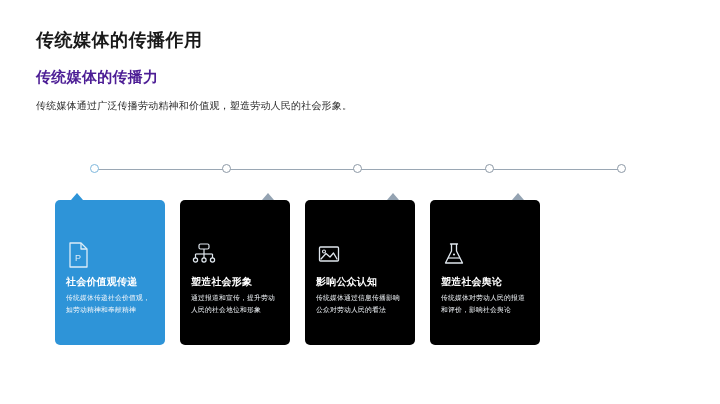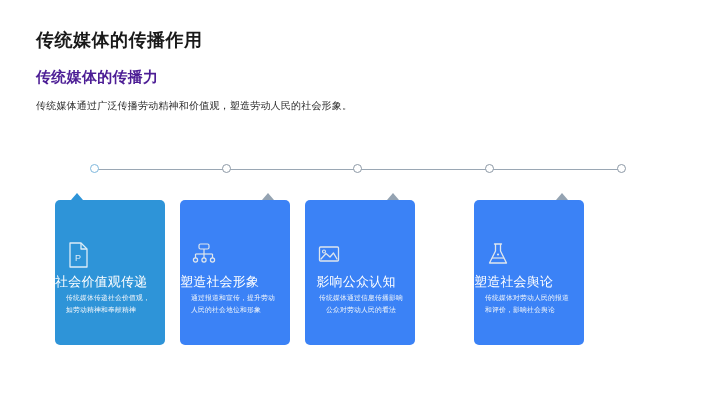--- a/index.html
+++ b/index.html
@@ -86,21 +86,21 @@
     border-color: #7fb8dd;
   }
 
   
   .card {
     position: absolute;
     top: 200px;
     width: 110px;
     height: 145px;
     border-radius: 5px;
-    background: #3b82f6;
+    background: #000000;
     box-sizing: border-box;
     padding: 0;
   }
   .card.active {
     background: #2e94d8;
   }
   .card-pointer {
     position: absolute;
     top: -7px;
     width: 0;
@@ -122,25 +122,25 @@
     width: 26px;
     height: 30px;
   }
   .card-icon svg {
     display: block;
     width: 100%;
     height: 100%;
   }
   .card-title {
     position: absolute;
-    left: 0;
+    left: 11px;
     top: 77px;
     right: 8px;
-    font-size: 13px;
-    font-weight: normal;
+    font-size: 10px;
+    font-weight: bold;
     color: #ffffff;
     letter-spacing: 0.2px;
     line-height: 10px;
   }
   .card-body {
     position: absolute;
     left: 11px;
     top: 92px;
     right: 9px;
     font-size: 6.8px;
@@ -193,34 +193,34 @@
         <line x1="21.5" y1="14" x2="21.5" y2="18" stroke="#dfe6ed" stroke-width="1.2"></line>
         <circle cx="4.5" cy="20" r="2.1" fill="none" stroke="#dfe6ed" stroke-width="1.2"></circle>
         <circle cx="13" cy="20" r="2.1" fill="none" stroke="#dfe6ed" stroke-width="1.2"></circle>
         <circle cx="21.5" cy="20" r="2.1" fill="none" stroke="#dfe6ed" stroke-width="1.2"></circle>
       </svg>
     </div>
     <div class="card-title">塑造社会形象</div>
     <div class="card-body">通过报道和宣传，提升劳动人民的社会地位和形象</div>
   </div>
 
-  <div class="card" style="left:305px;text-align:center;">
+  <div class="card" style="left:305px;">
     <div class="card-pointer pointer-right"></div>
     <div class="card-icon">
       <svg viewBox="0 0 26 30">
         <rect x="3.5" y="7" width="19" height="14" rx="1" fill="none" stroke="#dfe6ed" stroke-width="1.3"></rect>
         <circle cx="8" cy="11.5" r="1.5" fill="none" stroke="#dfe6ed" stroke-width="1.1"></circle>
         <path d="M5 19 L10 13.5 L14 17 L17.5 13 L21 19" fill="none" stroke="#dfe6ed" stroke-width="1.3" stroke-linejoin="round" stroke-linecap="round"></path>
       </svg>
     </div>
     <div class="card-title">影响公众认知</div>
     <div class="card-body">传统媒体通过信息传播影响公众对劳动人民的看法</div>
   </div>
 
-  <div class="card" style="left:430px;margin-left:44px;">
+  <div class="card" style="left:430px;">
     <div class="card-pointer pointer-right"></div>
     <div class="card-icon">
       <svg viewBox="0 0 26 30">
         <path d="M10.5 4 V11 L4.5 23 H21.5 L15.5 11 V4" fill="none" stroke="#dfe6ed" stroke-width="1.3" stroke-linejoin="round"></path>
         <line x1="9.5" y1="4" x2="16.5" y2="4" stroke="#dfe6ed" stroke-width="1.3" stroke-linecap="round"></line>
         <line x1="7" y1="18" x2="19" y2="18" stroke="#dfe6ed" stroke-width="1.2"></line>
         <circle cx="13" cy="14.5" r="1.1" fill="#dfe6ed"></circle>
       </svg>
     </div>
     <div class="card-title">塑造社会舆论</div>

